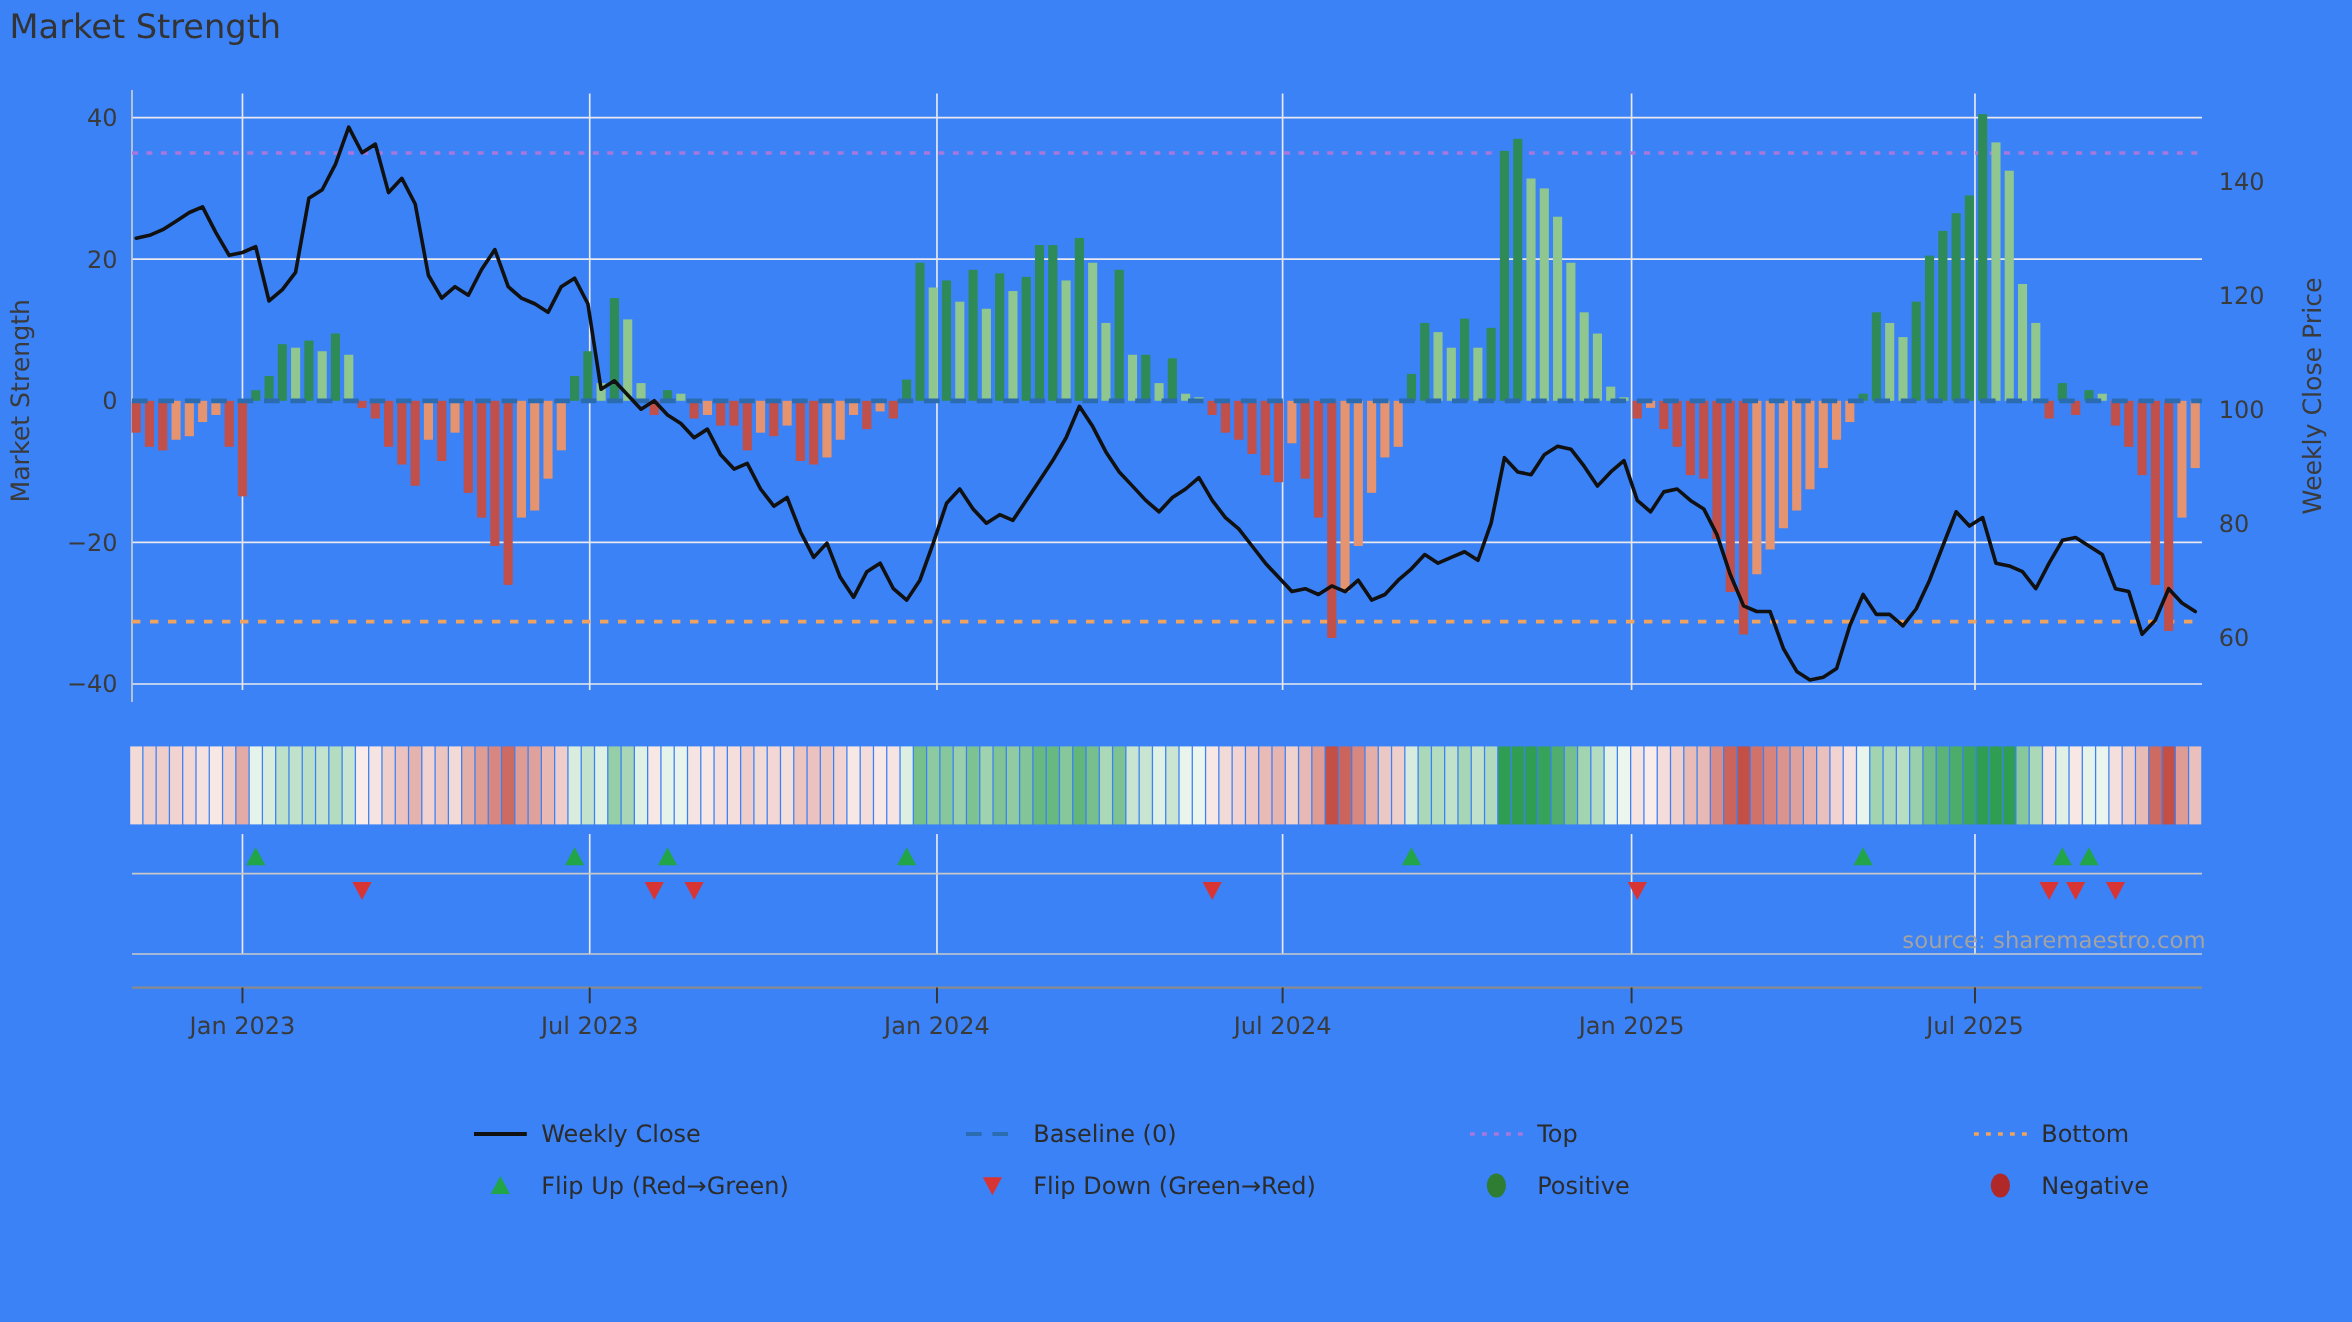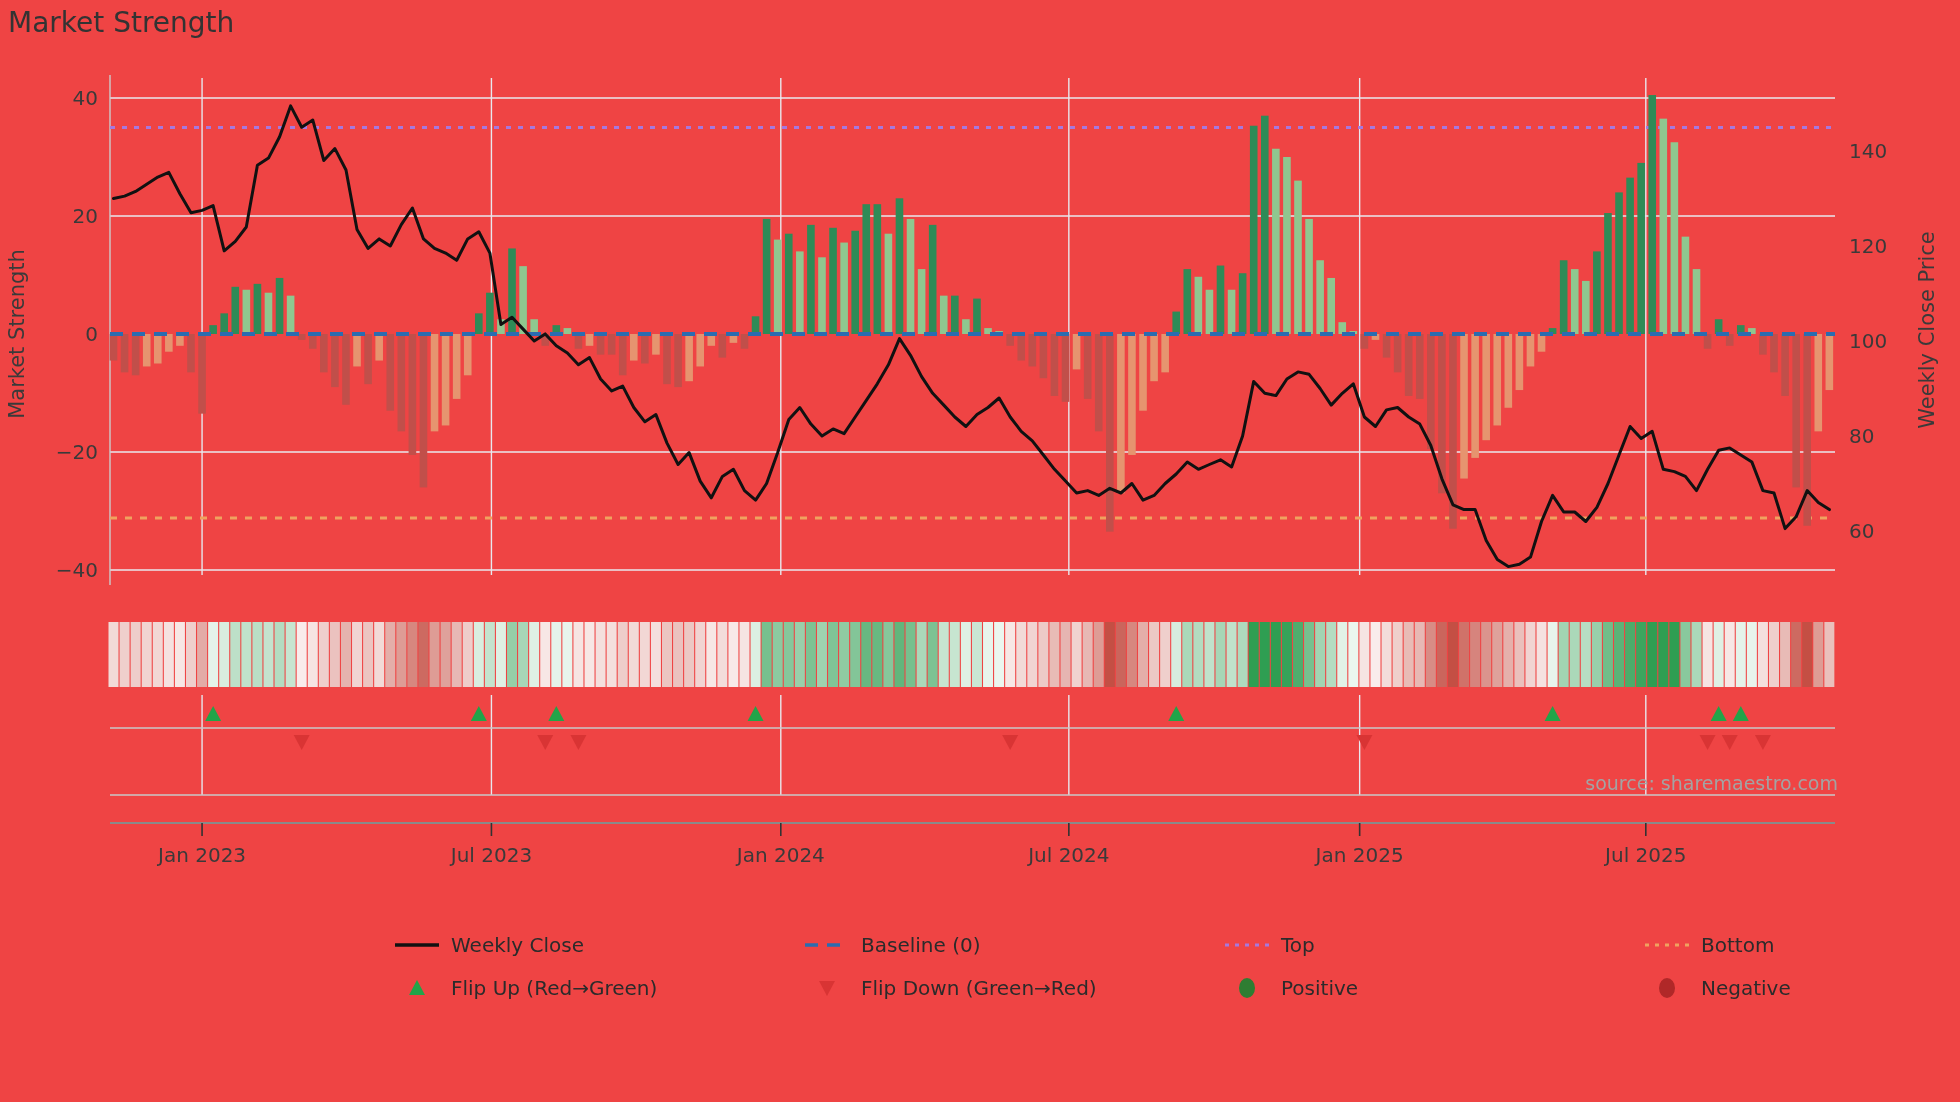--- a/index.html
+++ b/index.html
@@ -1,17 +1,17 @@
 <!DOCTYPE html>
 <html><head>
 <meta charset="utf-8">
 <style>
   html,body{margin:0;padding:0;background:#ffffff;}
   body{font-family:"DejaVu Sans", sans-serif;}
-  #stage{position:relative;width:1960px;height:1102px;background:#ef4444;overflow:hidden;}
+  #stage{position:relative;width:1960px;height:1102px;background:#3b82f6;overflow:hidden;}
   svg text{font-family:"DejaVu Sans", sans-serif;}
   .title-text{font-size:28px;fill:#333333;}
   .axis-title{font-size:21px;fill:#3a3a3a;}
   .tick-label{font-size:20px;fill:#3a3a3a;}
   .source-text{font-size:19px;fill:#a3a3a3;}
   .legend-label{font-size:20px;fill:#2b2b2b;}
 </style>
 </head>
 <body>
 

